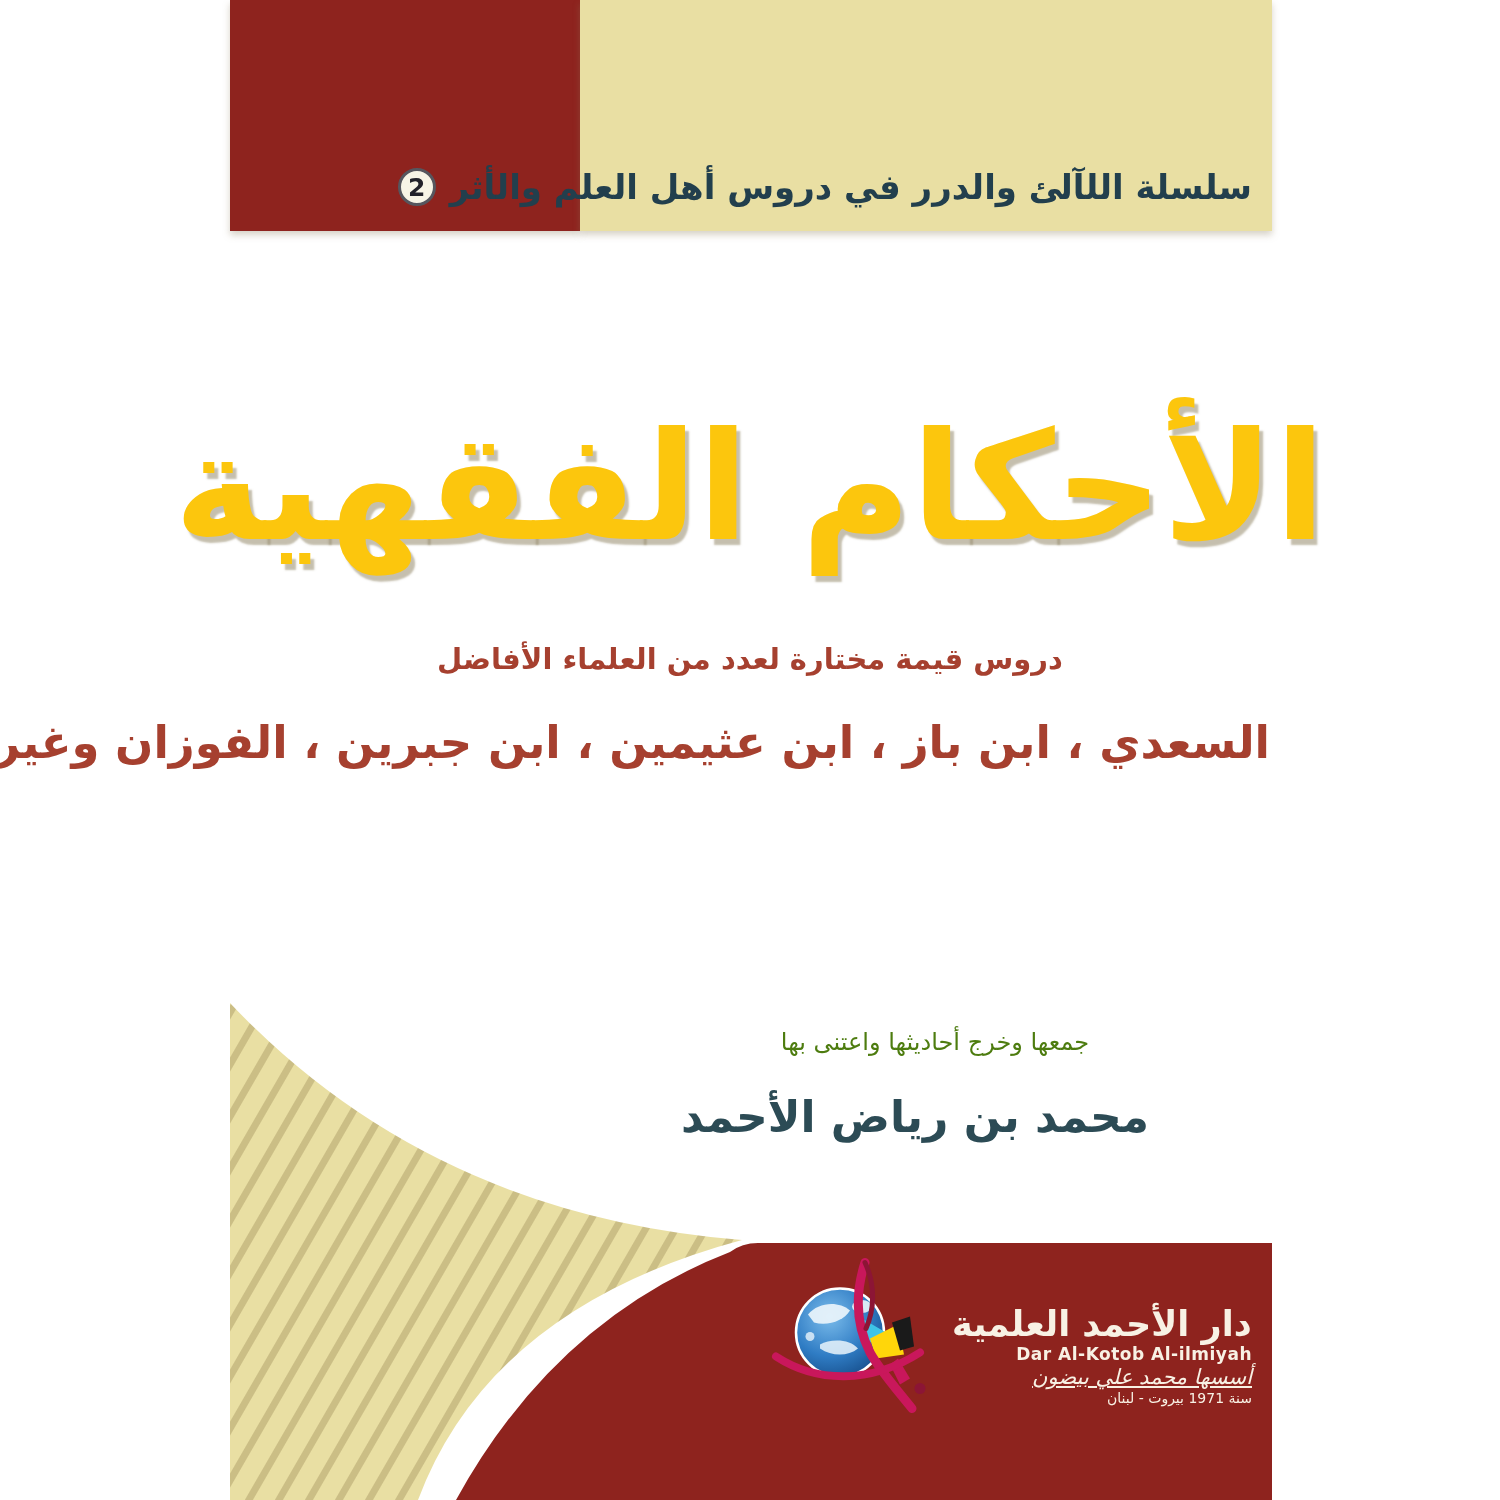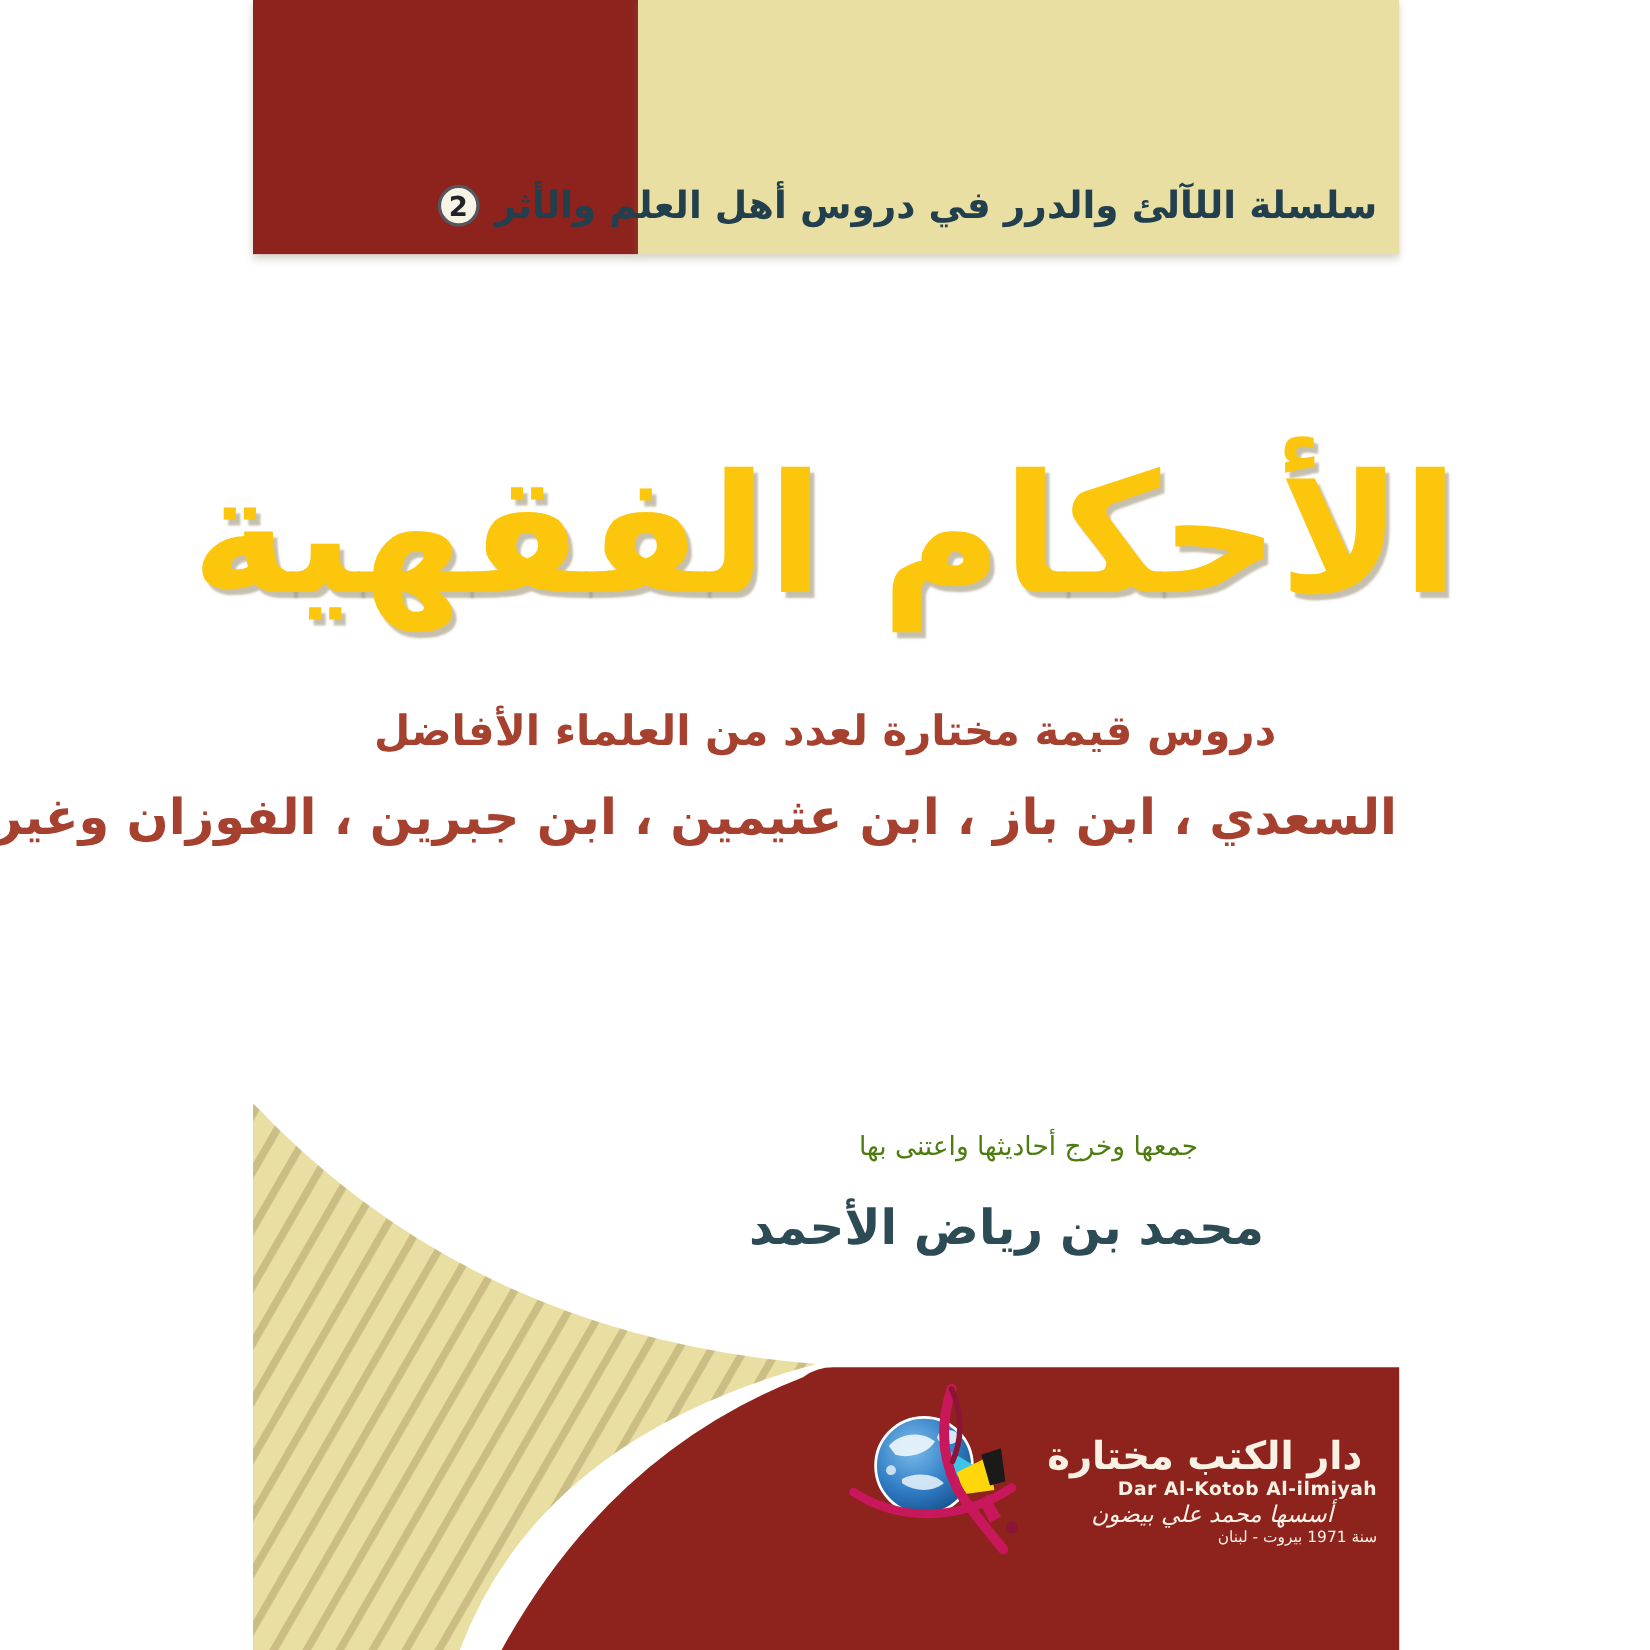--- a/index.html
+++ b/index.html
@@ -37,21 +37,21 @@
     position:absolute;left:230px;top:352px;width:1040px;height:270px;
     display:flex;align-items:center;justify-content:center;
     direction:rtl;font-size:150px;font-weight:bold;color:#FCC60D;
     text-shadow:4px 6px 2px rgba(150,138,108,.55);
     white-space:nowrap;
   }
   .subtitle-1,.subtitle-2{
     position:absolute;left:230px;width:1040px;text-align:center;direction:rtl;
     font-weight:bold;color:#A6402F;white-space:nowrap;
   }
-  .subtitle-1{top:642px;font-size:38px;}
+  .subtitle-1{top:642px;font-size:29px;}
   .subtitle-2{top:716px;font-size:45px;}
   
   .author-tagline{
     position:absolute;left:700px;top:1028px;width:470px;text-align:center;
     direction:rtl;font-size:24px;color:#4d7c0f;white-space:nowrap;
   }
   .author-name{
     position:absolute;left:620px;top:1091px;width:590px;text-align:center;
     direction:rtl;font-size:44px;font-weight:bold;color:#2C4B55;white-space:nowrap;
   }
@@ -60,21 +60,21 @@
   .logo-globe{position:absolute;left:770px;top:1258px;width:200px;height:175px;}
   .dki-text{
     position:absolute;left:748px;top:1370px;width:190px;text-align:center;
     font-size:46px;font-weight:bold;color:#FCF9F2;letter-spacing:7px;
   }
   .pub-block{
     position:absolute;left:952px;top:1304px;width:300px;color:#F8F1E4;
   }
   .pub-name-ar{font-size:35px;font-weight:bold;line-height:40px;direction:rtl;text-align:left;white-space:nowrap;}
   .pub-name-en{font-size:17px;font-weight:bold;line-height:20px;text-align:right;white-space:nowrap;letter-spacing:0.5px;}
-  .pub-founder{font-size:21px;line-height:26px;direction:rtl;text-align:center;white-space:nowrap;font-style:italic;}
+  .pub-founder{font-size:21px;line-height:26px;direction:rtl;text-align:right;white-space:nowrap;font-style:italic;text-decoration:underline;}
   .pub-year{font-size:14px;line-height:17px;direction:rtl;text-align:right;white-space:nowrap;margin-left:28px;}
 </style>
 </head>
 <body>
 
 <div class="page">
 
   <div class="band-maroon"></div>
   <div class="band-cream">
     <div class="series-row">
@@ -126,19 +126,19 @@
     <polygon fill="#C9175B" points="128,98 140,118 130,124 120,104"></polygon>
 
     <path d="M95 2 C86 30 84 60 100 92 C110 110 126 128 142 148" fill="none" stroke="#C9175B" stroke-width="9" stroke-linecap="round"></path>
     <path d="M95 2 C106 26 104 50 96 68" fill="none" stroke="#8C1535" stroke-width="5" stroke-linecap="round"></path>
     <path d="M6 96 C46 122 100 124 150 92" fill="none" stroke="#C9175B" stroke-width="8" stroke-linecap="round"></path>
     <circle cx="150" cy="128" r="5.5" fill="#8C1535"></circle>
   </svg>
 
 
   <div class="pub-block">
-    <div class="pub-name-ar">دار الكتب مختارة</div>
+    <div class="pub-name-ar">دار الأحمد العلمية</div>
     <div class="pub-name-en">Dar Al-Kotob Al-ilmiyah</div>
     <div class="pub-founder">أسسها محمد علي بيضون</div>
     <div class="pub-year">سنة 1971 بيروت - لبنان</div>
   </div>
 
 </div>
 
 </body></html>

